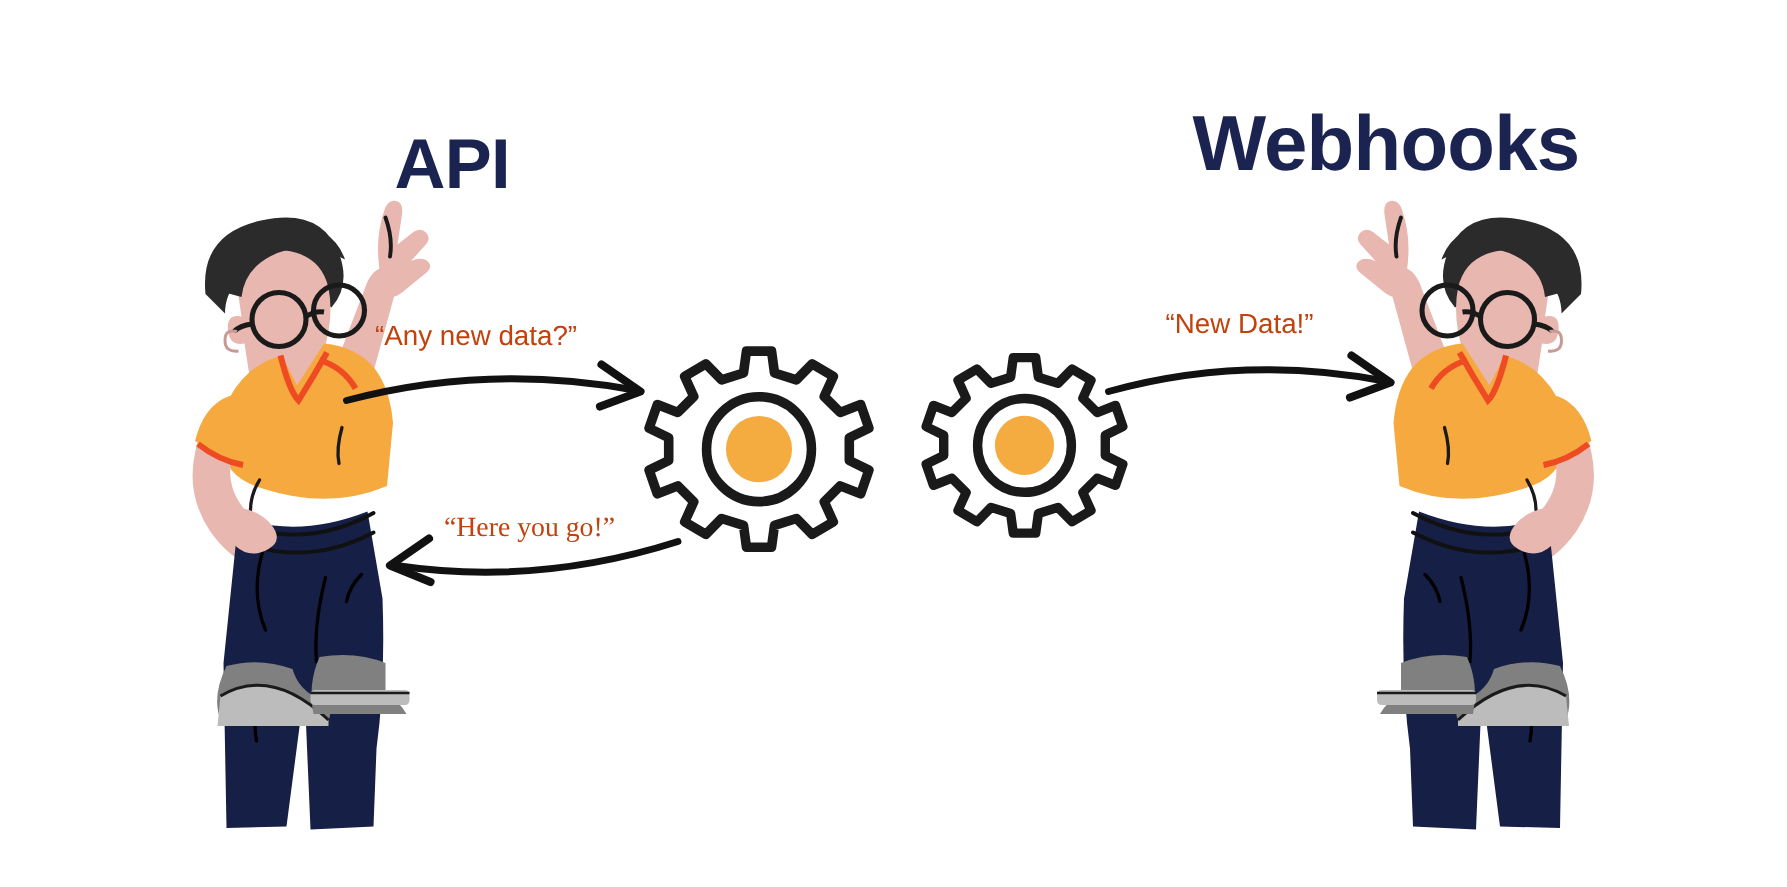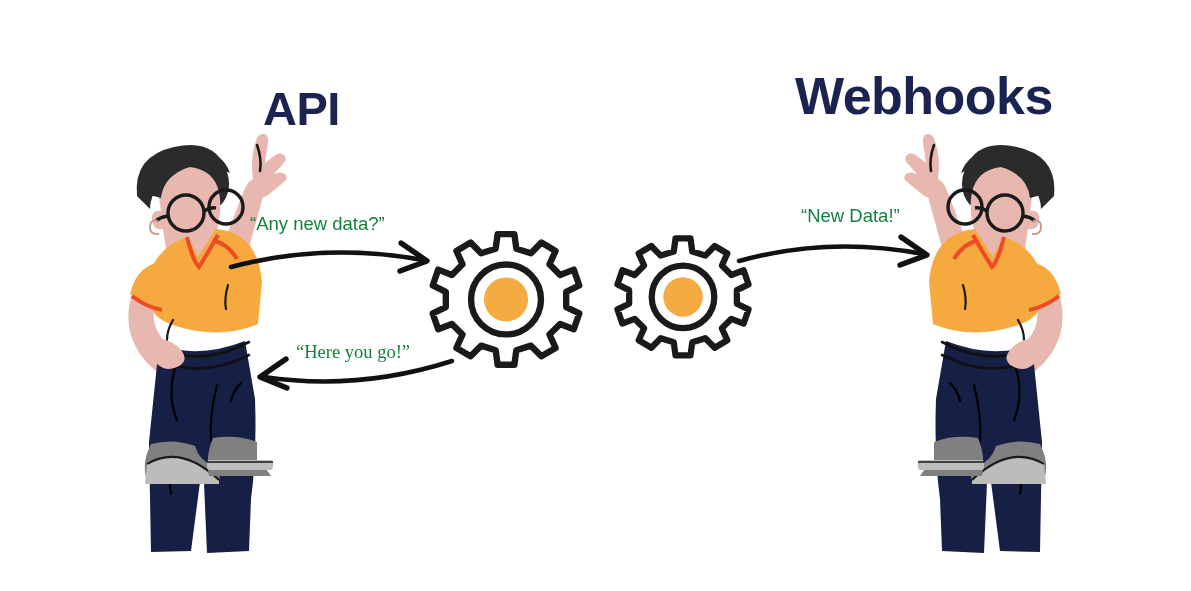--- a/index.html
+++ b/index.html
@@ -32,27 +32,27 @@
     font-size: 47px;
   }
   #title-webhooks {
     left: 795px;
     top: 70px;
     font-size: 52px;
   }
 
   .speech {
     font-size: 18.5px;
-    color: #15803d;
+    color: #c2410c;
     white-space: nowrap;
     line-height: 1;
   }
   #speech-request { left: 250px; top: 215px; }
   #speech-response { left: 296px; top: 343px; font-family: Liberation Serif, serif; }
-  #speech-push    { left: 801px; top: 207px; }
+  #speech-push    { left: 777px; top: 207px; }
 
   svg { display: block; overflow: visible; }
 </style>
 </head>
 <body>
 
 <div id="canvas">
 
   <div class="abs" style="left:95px; top:100px;">
     <svg width="210" height="380" viewBox="0 0 210 380">

